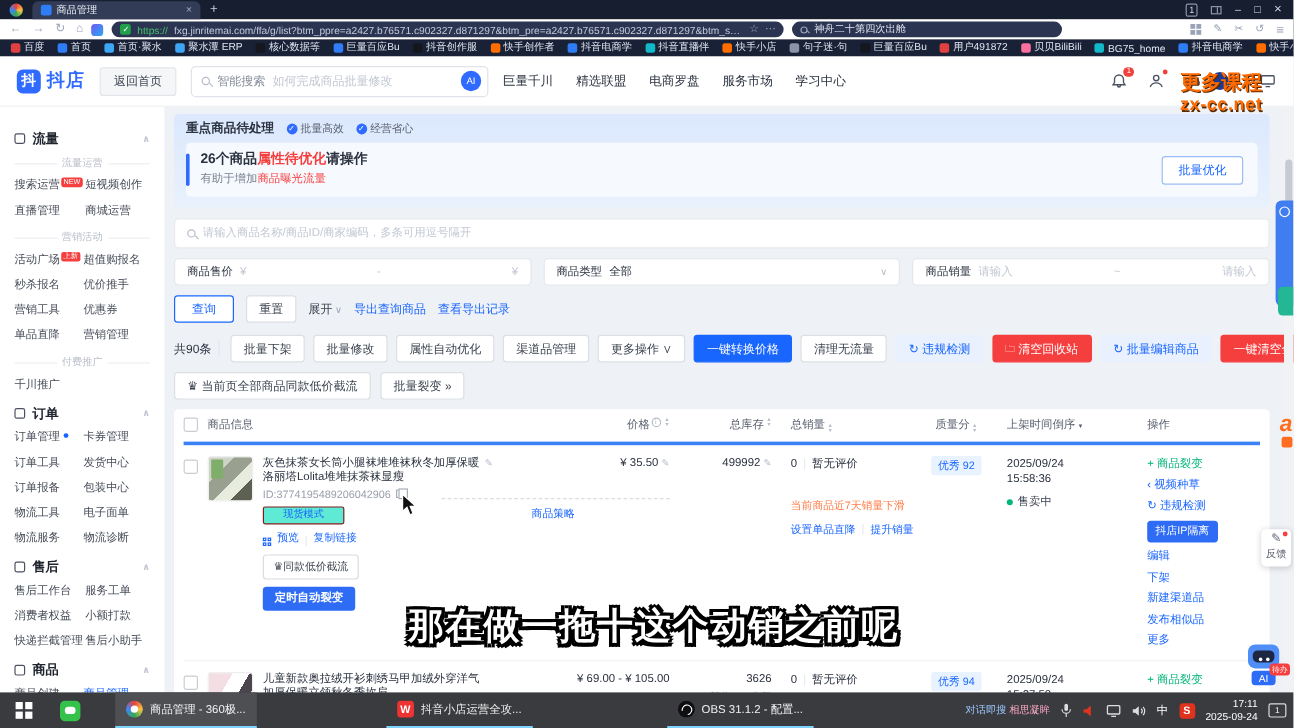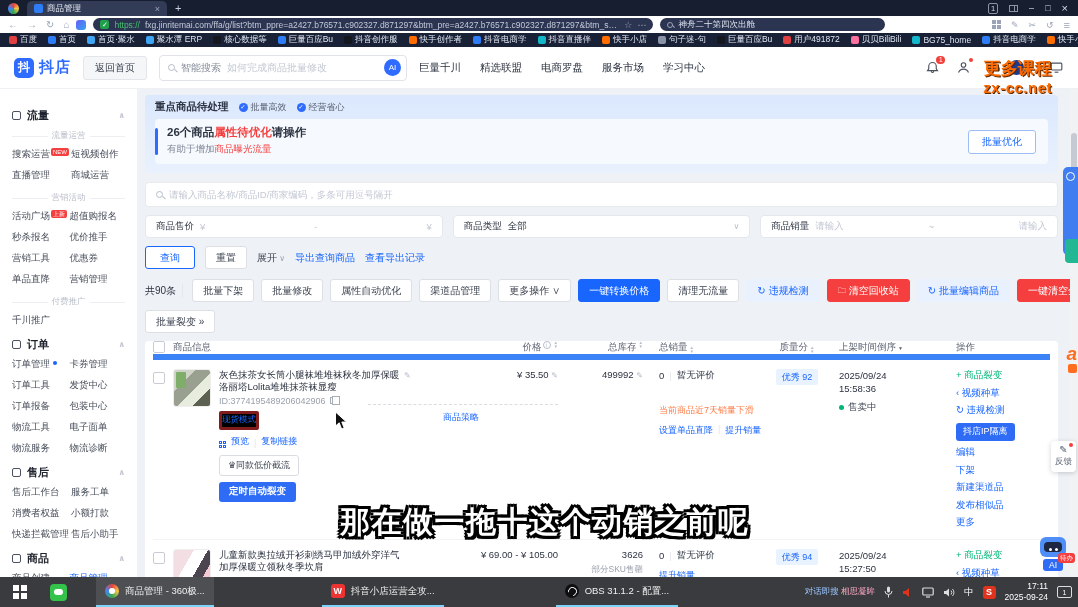--- a/index.html
+++ b/index.html
@@ -108,21 +108,21 @@
   .b-primary{background:#1966ff;border:1px solid #1966ff;color:#fff}
   .b-soft{background:#e9f1ff;border:1px solid #e9f1ff;color:#1966ff}
   .b-danger{background:#f53f3f;border:1px solid #f53f3f;color:#fff}
   .i-re::before{content:"↻ "}
   .i-tr::before{content:"🗀 ";font-size:8px}
   .tspace{flex:1}
   .subtoolbar{display:flex;gap:8px;margin-top:8px}
   .i-crown::before{content:"♛ ";color:#3c4350}
   
   .tcard{background:#fff;border-radius:4px 4px 0 0;margin-top:8px;flex:1;overflow:hidden;padding:0 8px}
-  .thead{display:flex;align-items:center;height:19px;color:#5a6170;font-size:9.5px;border-bottom:6px solid #3b82f6}
+  .thead{display:flex;align-items:center;height:30px;color:#5a6170;font-size:9.5px;border-bottom:3px solid #3b82f6}
   .col-info{flex:1;min-width:0;display:flex;gap:8px}
   .col-price{width:80px;flex:none;display:flex;justify-content:flex-end;text-align:right}
   .col-stock{width:85px;flex:none;display:flex;justify-content:flex-end;text-align:right}
   .col-sales{width:118px;flex:none;padding-left:16px}
   .col-score{width:72px;flex:none;text-align:center}
   .col-time{width:115px;flex:none;padding-left:6px}
   .col-ops{width:102px;flex:none;padding-left:8px}
   .cb{width:12px;height:12px;border:1px solid #c9ccd4;border-radius:2px;background:#fff;flex:none}
   .sorti{display:inline-flex;flex-direction:column;line-height:3.5px;font-size:4.5px;color:#b6bcc9;vertical-align:1px;margin-left:2px}
   .info-i{display:inline-flex;width:8px;height:8px;border:1px solid #b6bcc9;border-radius:50%;color:#b6bcc9;font-size:6px;align-items:center;justify-content:center;margin:0 1px}
@@ -131,21 +131,21 @@
   .pimg{width:38px;height:38px;border-radius:3px;flex:none;border:1px solid #eee}
   .img1{background:linear-gradient(135deg,#cfd3c8 0 30%,#9aa08f 30% 55%,#e8ecdf 55% 75%,#5d6152 75%);position:relative}
   .img1::after{content:"";position:absolute;left:2px;top:2px;width:10px;height:16px;background:#7fae6b;border-radius:1px}
   .img2{background:linear-gradient(120deg,#f3dfe3 0 35%,#fff 35% 60%,#4c4550 60% 78%,#f7c9d4 78%)}
   .pinfo{min-width:0;flex:1}
   .ptitle{color:#2b3240;font-size:9.5px;line-height:1.3;width:185px;display:inline-block;vertical-align:top}
   .pedit{color:#b6bcc9;font-size:8px}
   .pid{color:#9aa0ab;font-size:9px;margin-top:2px;display:flex;align-items:center;gap:4px}
   .ic-copy{width:6px;height:7px;border:1px solid #a8aeb8;position:relative;display:inline-block}
   .ic-copy::after{content:"";position:absolute;left:1.5px;top:-2.5px;width:6px;height:7px;border:1px solid #a8aeb8;background:#fff}
-  .ptag{display:inline-block;background:#000000;border:3px solid #7f1d1d;color:#1966ff;font-size:8.5px;border-radius:2px;padding:.5px 0;margin-top:5px}
+  .ptag{display:inline-block;background:#5eead4;border:1px solid #7f1d1d;color:#1966ff;font-size:8.5px;border-radius:2px;padding:.5px 16px;margin-top:5px}
   .plinks{margin-top:5px;display:flex;align-items:flex-end;gap:5px;color:#1966ff;font-size:9px}
   .ic-qr{display:inline-grid;grid-template-columns:3px 3px;gap:1px}.ic-qr i{width:3px;height:3px;border:1px solid #1966ff}
   .psep{color:#e3e5ea}
   .lowbtn{margin-top:7px;display:inline-flex;align-items:center;border:1px solid #d9dce1;border-radius:3px;background:#fff;color:#3c4350;font-size:9px;padding:3px 8px}
   .autobtn{margin-top:6px;display:block;width:max-content;background:#2e6cf6;color:#fff;border-radius:3px;font-size:9.5px;font-weight:bold;padding:3.5px 10px;border:0}
   .price{color:#2b3240;white-space:nowrap}
   .strategy{margin-top:24px;border-top:1px dashed #d9dce1;padding:6px 4px 0 0;color:#1966ff;font-size:9px;width:190px;text-align:center}
   .stock{color:#2b3240;white-space:nowrap}
   .stocknote{color:#9aa0ab;font-size:8.5px;margin-top:4px}
   .salesline{color:#2b3240;display:flex;gap:5px;align-items:center;white-space:nowrap}
@@ -544,20 +544,21 @@
       <button class="btn b-plain">清理无流量</button>
       <button class="btn b-soft i-re">违规检测</button>
       <button class="btn b-danger i-tr">清空回收站</button>
       <button class="btn b-soft i-re">批量编辑商品</button>
       <button class="btn b-danger">一键清空全部素材</button>
       <span class="tspace"></span>
 
     </div>
 
     <div class="subtoolbar">
+      <button class="btn b-plain i-crown">当前页全部商品同款低价截流</button>
       <button class="btn b-plain">批量裂变 »</button>
     </div>
 
     <div class="tcard">
       <div class="thead">
         <div class="col-info">
           <span class="cb"></span>
           <span>商品信息</span>
         </div>
         <div class="col-price">

